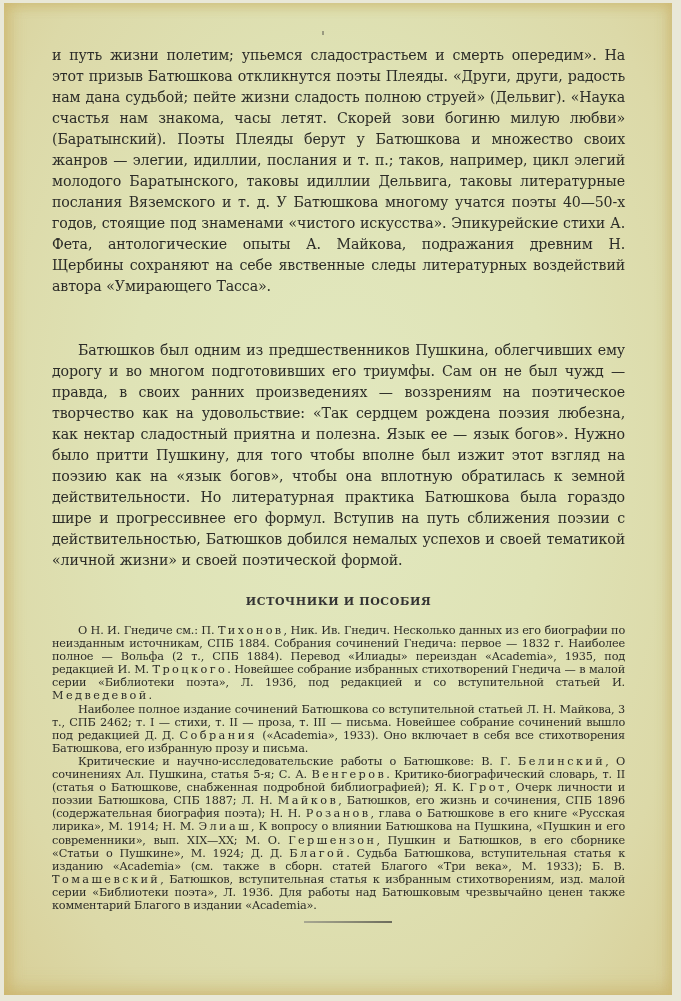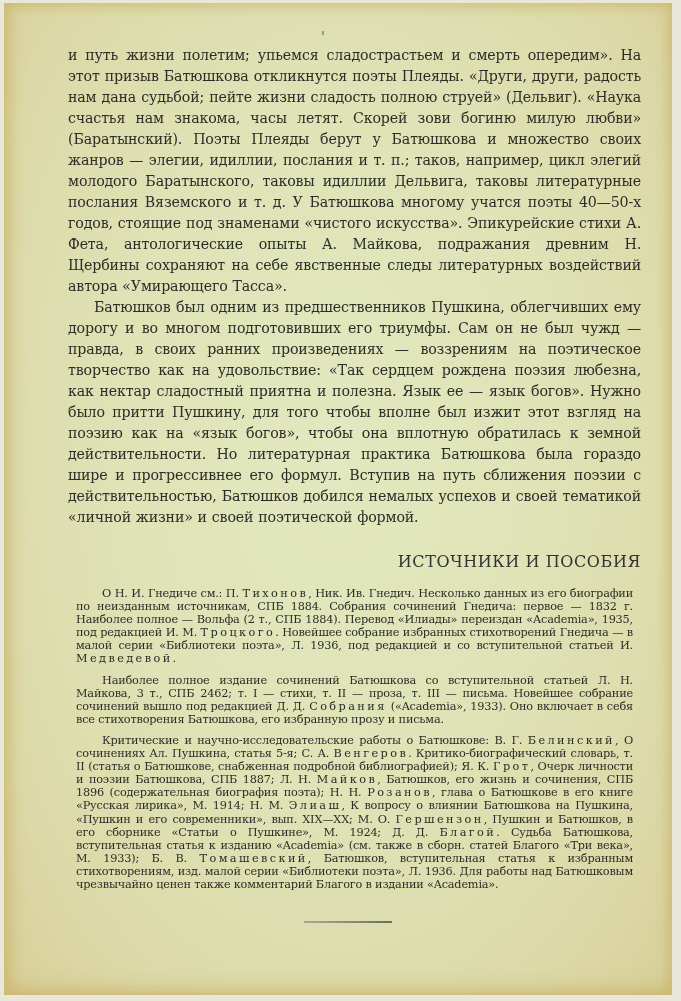--- a/index.html
+++ b/index.html
@@ -12,42 +12,43 @@
     position: absolute; left: 4px; top: 3px; width: 668px; height: 992px;
     background:
       radial-gradient(ellipse at 50% 45%, #e2e8bf 0%, #dfe3b6 45%, #dcd9a8 80%, #d8cf98 100%);
     box-shadow: inset 8px 0 14px rgba(200,170,90,0.35), inset -6px 0 10px rgba(200,170,100,0.25),
                 inset 0 6px 10px rgba(210,190,110,0.3), inset 0 -10px 16px rgba(200,175,100,0.35);
   }
   .page-mark {
     position: absolute; left: 318px; top: 28px; width: 2px; height: 4px; background: #9a9a80;
   }
   .content {
-    position: absolute; left: 64px; top: 42px; width: 573px;
+    position: absolute; left: 48px; top: 42px; width: 573px;
     color: #2c2c28;
     font-family: "DejaVu Serif", serif;
   }
   .main p {
     margin: 0;
     font-size: 14.2px;
     line-height: 21px;
     text-align: justify;
     letter-spacing: -0.15px;
     word-spacing: 0.5px;
   }
-  .main p.indent { text-indent: 26px; }
+  .main p.indent { text-indent: 26px; margin-top: 43px; }
   .heading {
-    text-align: right;
-    font-size: 16px;
+    text-align: center;
+    font-size: 11px;
     letter-spacing: 0.6px;
     margin: 24px 0 16px 0;
     color: #333;
+    font-weight: bold;
   }
   .biblio p {
-    margin: 8px;
+    margin: 0;
     font-size: 11.3px;
     line-height: 13.1px;
     text-align: justify;
     text-indent: 26px;
     letter-spacing: -0.2px;
   }
   .spaced { letter-spacing: 2.4px; }
   .end-rule {
     position: absolute; left: 300px; top: 918px; width: 88px; height: 2px;
     background: linear-gradient(to right, #a8a892 0%, #8c8c78 50%, #6c6c5c 100%);

